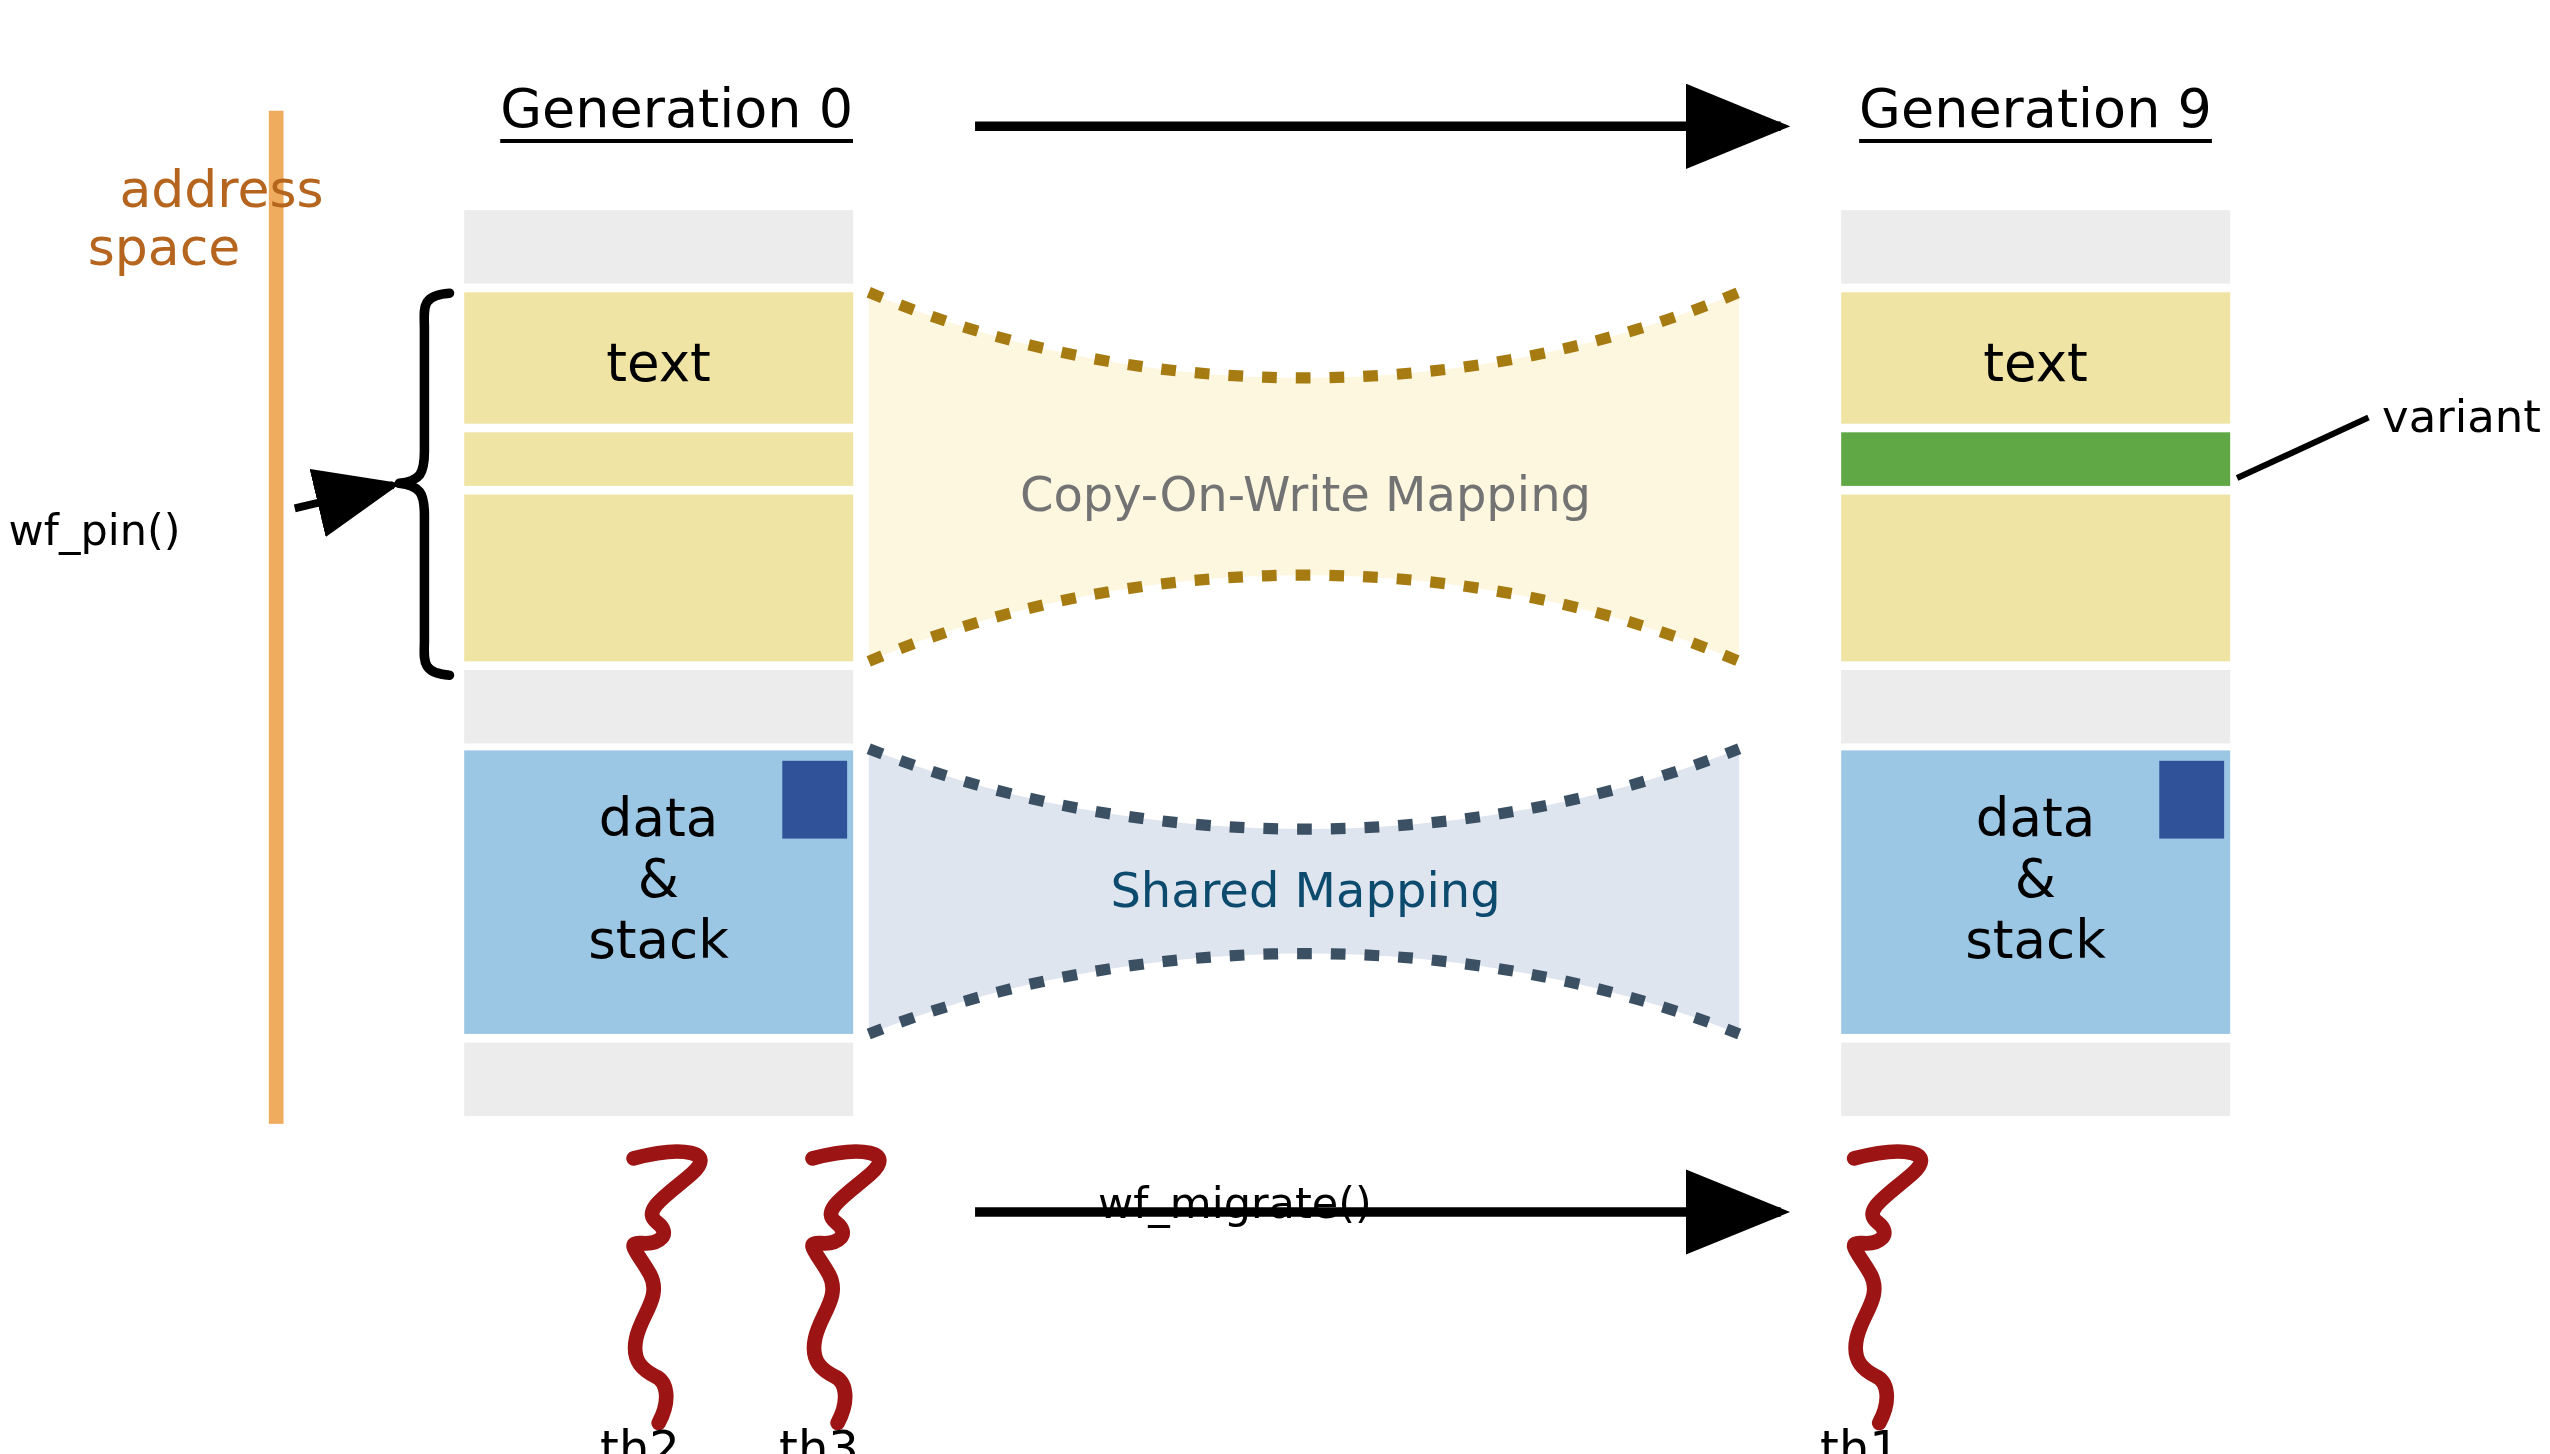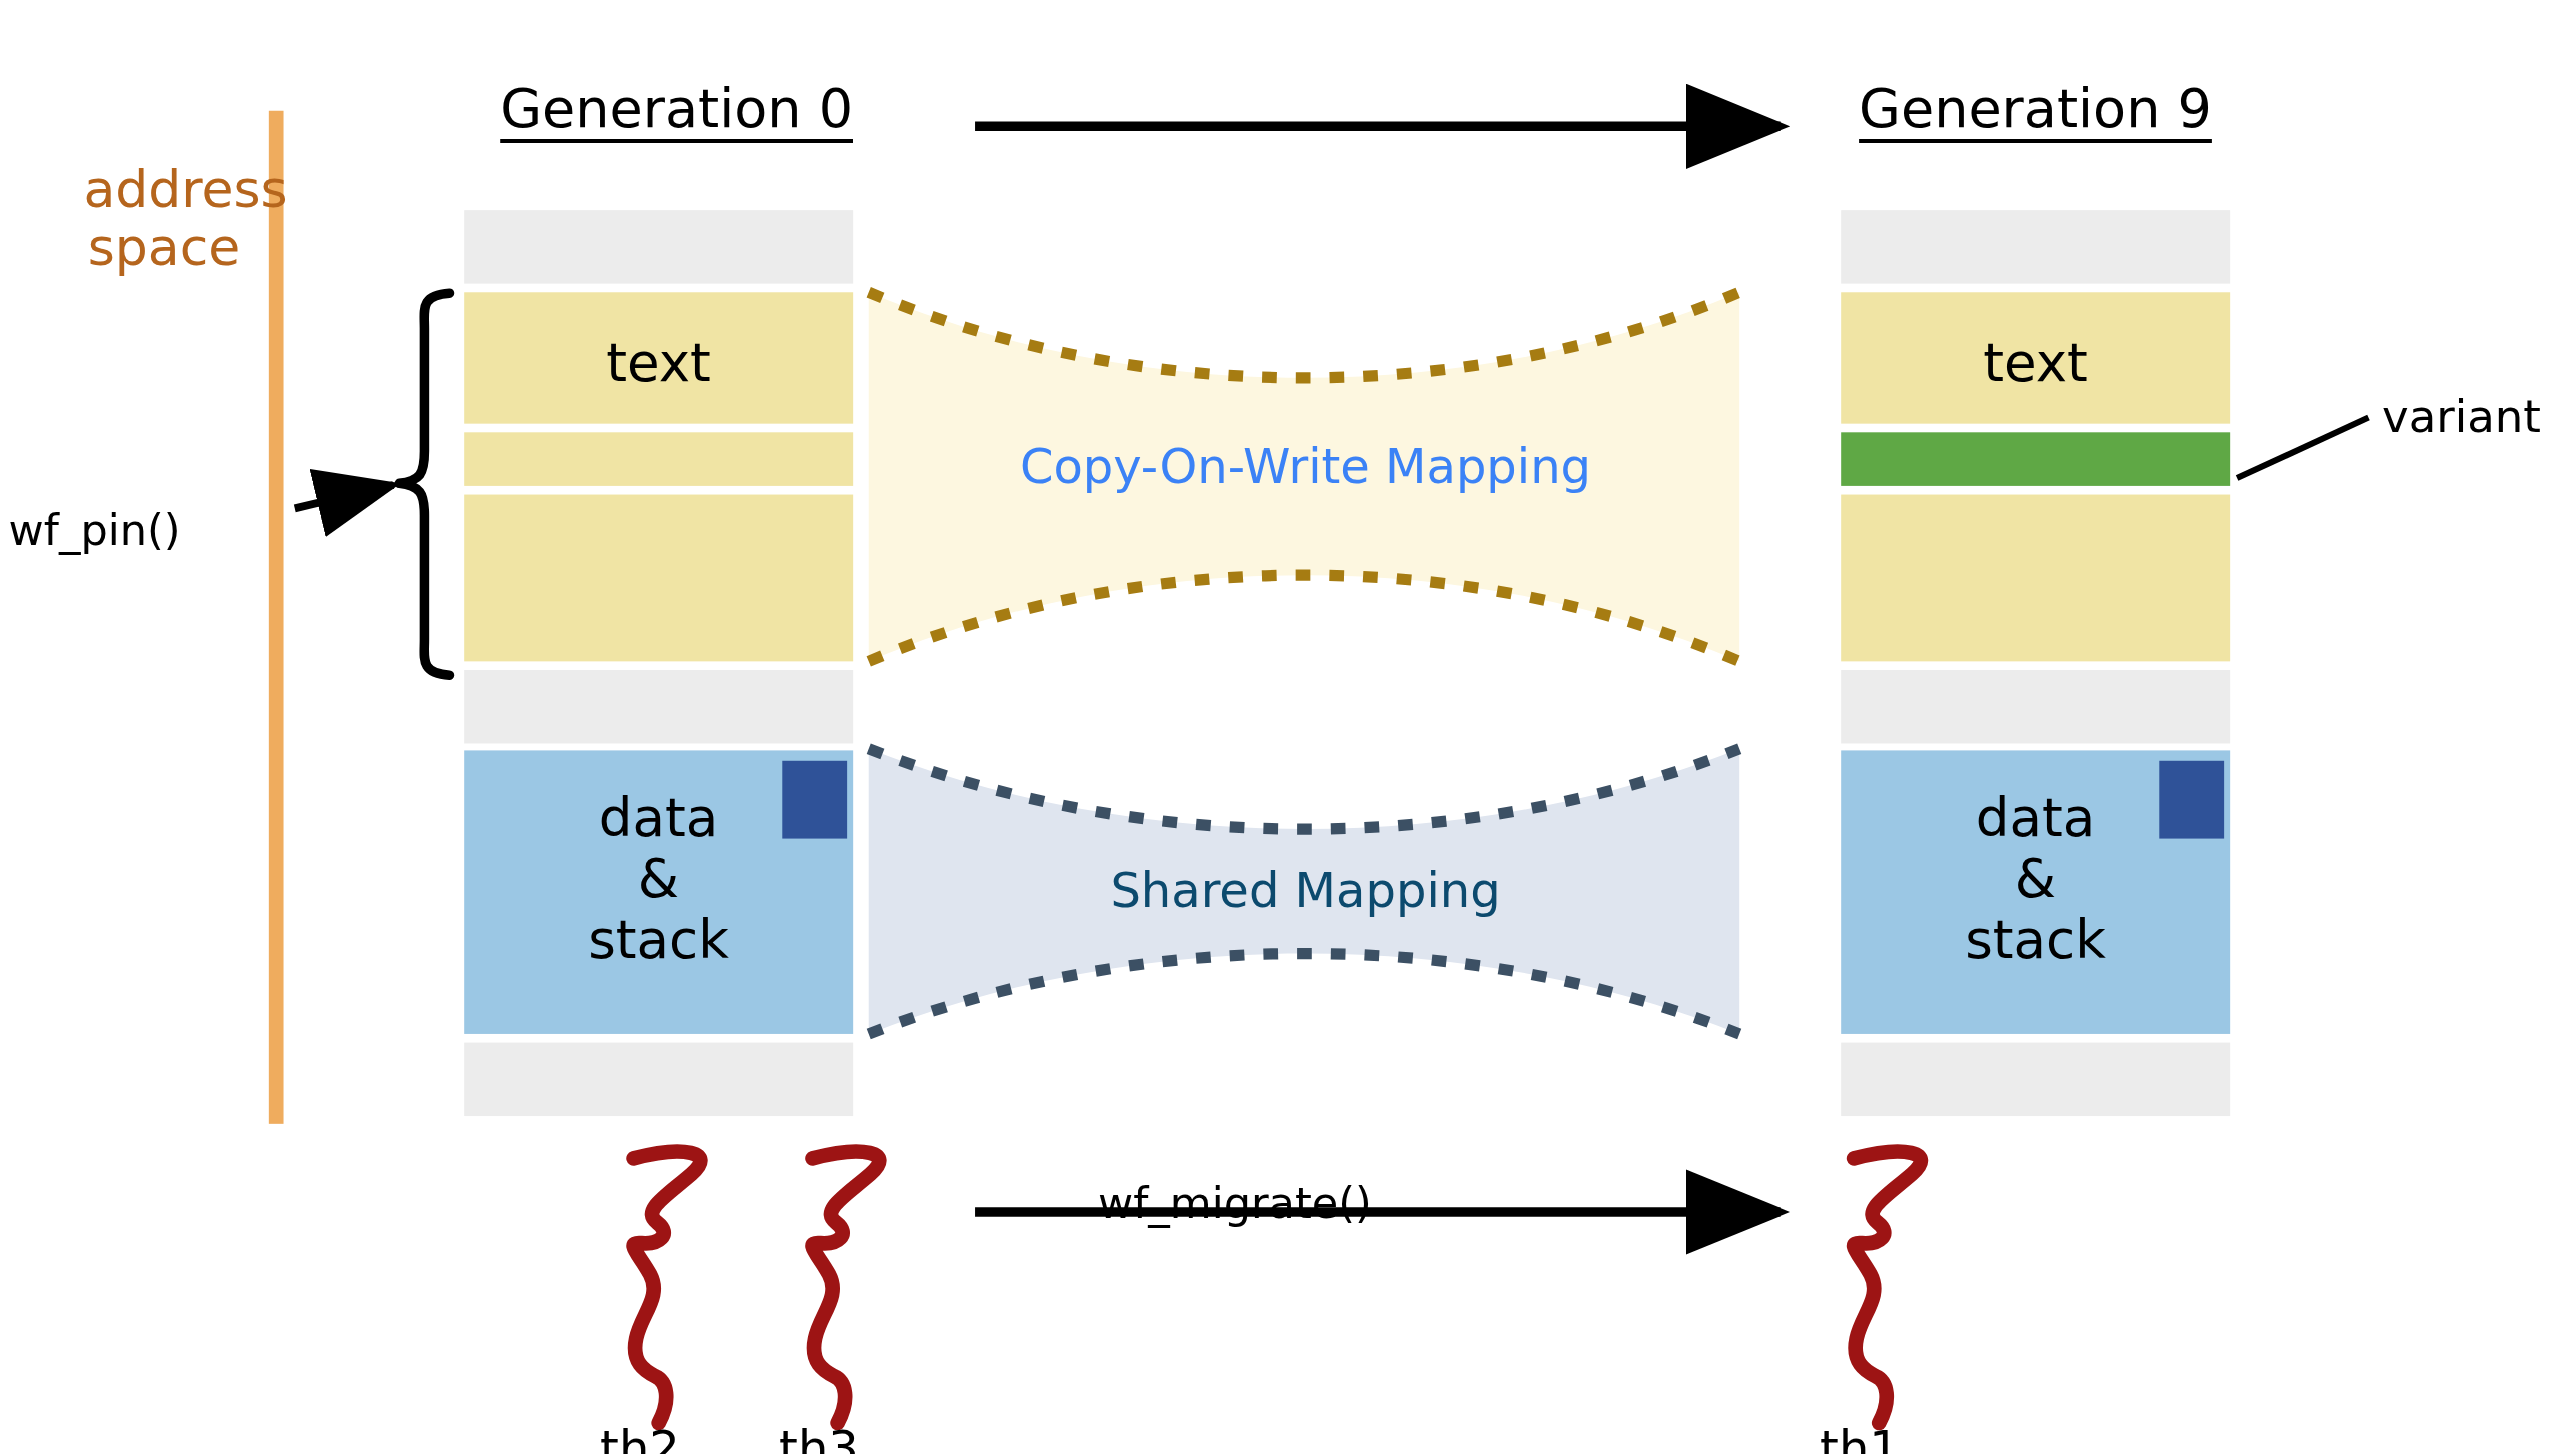--- a/index.html
+++ b/index.html
@@ -104,21 +104,21 @@
                C 2182 1384, 2154 1400, 2172 1414
                C 2190 1428, 2174 1440, 2154 1438
                C 2134 1436, 2152 1452, 2164 1474
                C 2178 1500, 2154 1520, 2148 1548
                C 2142 1576, 2158 1586, 2170 1592
                C 2184 1598, 2188 1620, 2174 1646" fill="none" stroke="#9d1414" stroke-width="17" stroke-linecap="round" stroke-linejoin="round"></path>
     </g>
   </svg>
 
   <div class="lbl addr" style="left:17.3px;top:102px;width:223px;">
-    <span style="white-space:pre;">address
+    <span style="white-space:pre;margin-left:36px;">address
 space</span>
   </div>
 
   <div class="lbl gen-title" style="left:464px;top:80px;width:389px;text-align:right;">Generation 0</div>
 
   <div class="lbl gen-title" style="left:1841px;top:80px;width:389px;text-align:center;">Generation 9</div>
 
 
   <div class="lbl api" style="left:8.6px;top:507px;width:251px;text-align:left;">wf_pin()</div>
 
@@ -129,21 +129,21 @@
   <div class="lbl blocklbl" style="left:1841px;top:333px;width:389px;">text</div>
 
   <div class="lbl blocklbl" style="left:464px;top:788px;width:389px;white-space:pre;">data
 &amp;
 stack</div>
 
   <div class="lbl blocklbl" style="left:1841px;top:788px;width:389px;white-space:pre;">data
 &amp;
 stack</div>
 
-  <div class="lbl maplbl" style="left:869px;top:441px;width:873px;color:#3b82f6;">Copy-On-Write Mapping</div>
+  <div class="lbl maplbl" style="left:869px;top:469px;width:873px;color:#737373;">Copy-On-Write Mapping</div>
 
   <div class="lbl maplbl" style="left:869px;top:865px;width:873px;color:#0c4a6e;">Shared Mapping</div>
 
   <div class="lbl variant" style="left:2382px;top:393px;width:173px;">variant</div>
 
   <div class="lbl thlbl" style="left:558px;top:1423px;width:164px;">th2</div>
 
   <div class="lbl thlbl" style="left:737px;top:1423px;width:164px;">th3</div>
 
   <div class="lbl thlbl" style="left:1778px;top:1423px;width:164px;">th1</div>

